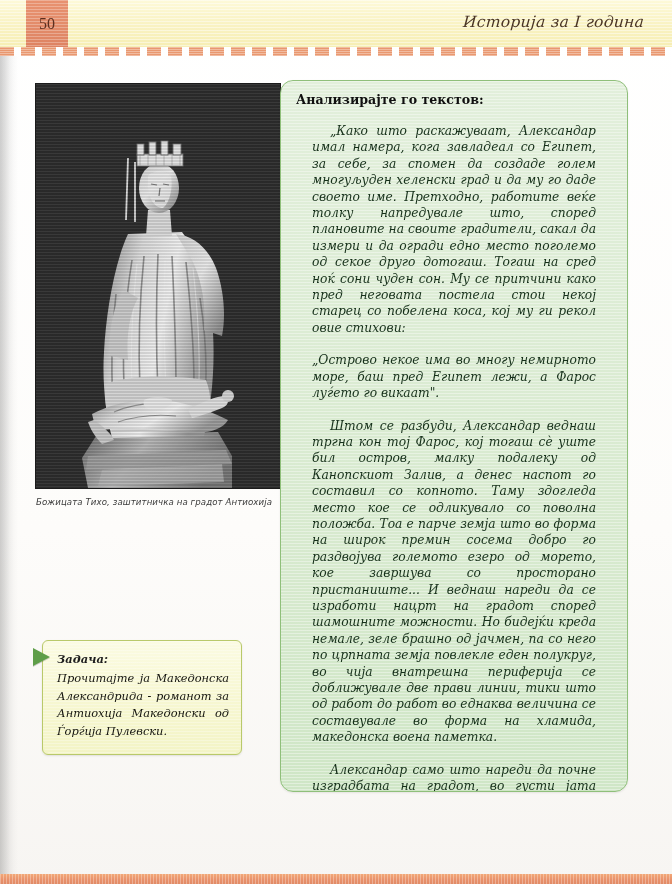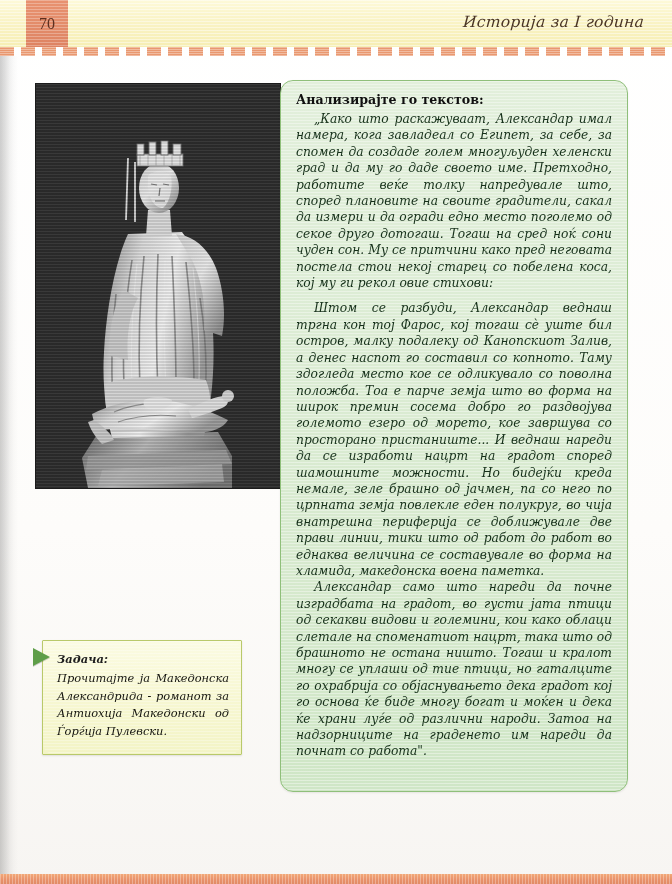--- a/index.html
+++ b/index.html
@@ -151,21 +151,21 @@
     width:0;height:0;
     border-top:9px solid transparent;
     border-bottom:9px solid transparent;
     border-left:17px solid #5f9e49;
     z-index:4;
     filter: drop-shadow(0 1px 0 rgba(0,0,0,0.18));
   }
   #task-box{
     position:relative;
     border: 1.6px solid #b9c96a;
-    border-radius: 1px;
+    border-radius: 6px;
     background: linear-gradient(180deg, #fbfbe2 0%, #f7f7d2 50%, #f3f4c6 100%);
     padding: 11px 12px 13px 14px;
     box-shadow: 0 1px 2px rgba(0,0,0,0.10);
   }
   #task-box::after{
     content:"";
     position:absolute; inset:0; border-radius:10px;
     background-image: repeating-linear-gradient(180deg, rgba(255,255,255,0.30) 0px, rgba(255,255,255,0.30) 1px, rgba(0,0,0,0) 1px, rgba(0,0,0,0) 3px);
     pointer-events:none;
   }
@@ -216,39 +216,39 @@
     margin: 0 0 4px 0;
     position:relative; z-index:2;
   }
   .para{
     font-family: "DejaVu Serif", serif;
     font-style: italic;
     font-size: 12.3px;
     line-height: 1.335;
     color: #16301a;
     text-align: justify;
-    margin: 0;
+    margin: 16px;
     position:relative; z-index:2;
     text-indent: 18px;
     hyphens: auto;
   }
   .para.no-indent{ text-indent: 0; }
   .para.spaced{ margin-top: 9px; }
 </style>
 </head>
 <body>
 
 <div id="page">
 
   <div id="header-band">
     <div id="header-title">Историја за I година</div>
   </div>
 
   <div id="page-number-tab">
-    <span id="page-number-value">70</span>
+    <span id="page-number-value">50</span>
   </div>
 
   <div id="header-dashes"></div>
   <div id="binding-shadow"></div>
 
   <div id="left-column">
 
     <div id="figure-photo">
       <svg viewBox="0 0 244 404" preserveAspectRatio="none">
         <defs>
@@ -339,32 +339,34 @@
 
         <path d="M58 336 C66 342 74 348 78 356 L66 360 C58 352 54 344 52 338 Z" fill="#c6c6c6"></path>
 
         <path d="M108 316 C116 312 128 312 136 316 C136 322 128 326 118 326 C110 326 106 322 108 316 Z" fill="#e6e6e6"></path>
 
         <rect x="0" y="0" width="244" height="404" fill="none"></rect>
       </svg>
       <div class="scanlines"></div>
     </div>
 
+    <div id="figure-caption">Божицата Тихо, заштитничка на градот Антиохија</div>
   </div>
 
   <div id="task-box-wrap">
     <div id="task-marker"></div>
     <div id="task-box">
       <div id="task-title">Задача:</div>
       <div id="task-body">Прочитајте ја Македонска Александрида - романот за Антиохија Македонски од Ѓорѓија Пулевски.</div>
     </div>
   </div>
 
   <div id="text-panel">
     <div id="panel-heading">Анализирајте го текстов:</div>
     <p class="para">„Како што раскажуваат, Александар имал намера, кога завладеал со Египет, за себе, за спомен да создаде голем многуљуден хеленски град и да му го даде своето име. Претходно, работите веќе толку напредувале што, според плановите на своите градители, сакал да измери и да огради едно место поголемо од секое друго дотогаш. Тогаш на сред ноќ сони чуден сон. Му се притчини како пред неговата постела стои некој старец со побелена коса, кој му ги рекол овие стихови:</p>
+    <p class="para spaced no-indent">„Острово некое има во многу немирното море, баш пред Египет лежи, а Фарос луѓето го викаат".</p>
     <p class="para spaced">Штом се разбуди, Александар веднаш тргна кон тој Фарос, кој тогаш сè уште бил остров, малку подалеку од Канопскиот Залив, а денес наспот го составил со копното. Таму здогледа место кое се одликувало со поволна положба. Тоа е парче земја што во форма на широк премин сосема добро го раздвојува големото езеро од морето, кое завршува со просторано пристаниште... И веднаш нареди да се изработи нацрт на градот според шамошните можности. Но бидејќи креда немале, зеле брашно од јачмен, па со него по црпната земја повлекле еден полукруг, во чија внатрешна периферија се доближувале две прави линии, тики што од работ до работ во еднаква величина се составувале во форма на хламида, македонска воена паметка.</p>
     <p class="para">Александар само што нареди да почне изградбата на градот, во густи јата птици од секакви видови и големини, кои како облаци слетале на споменатиот нацрт, така што од брашното не остана ништо. Тогаш и кралот многу се уплаши од тие птици, но гаталците го охрабрија со објаснувањето дека градот кој го основа ќе биде многу богат и моќен и дека ќе храни луѓе од различни народи. Затоа на надзорниците на граденето им нареди да почнат со работа".</p>
 
   </div>
 
   <div id="footer-bar"></div>
 </div>
 
 </body></html>

